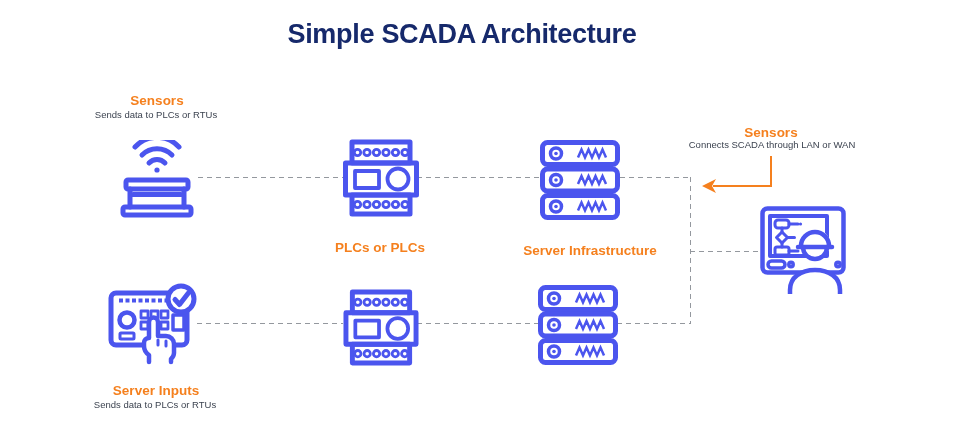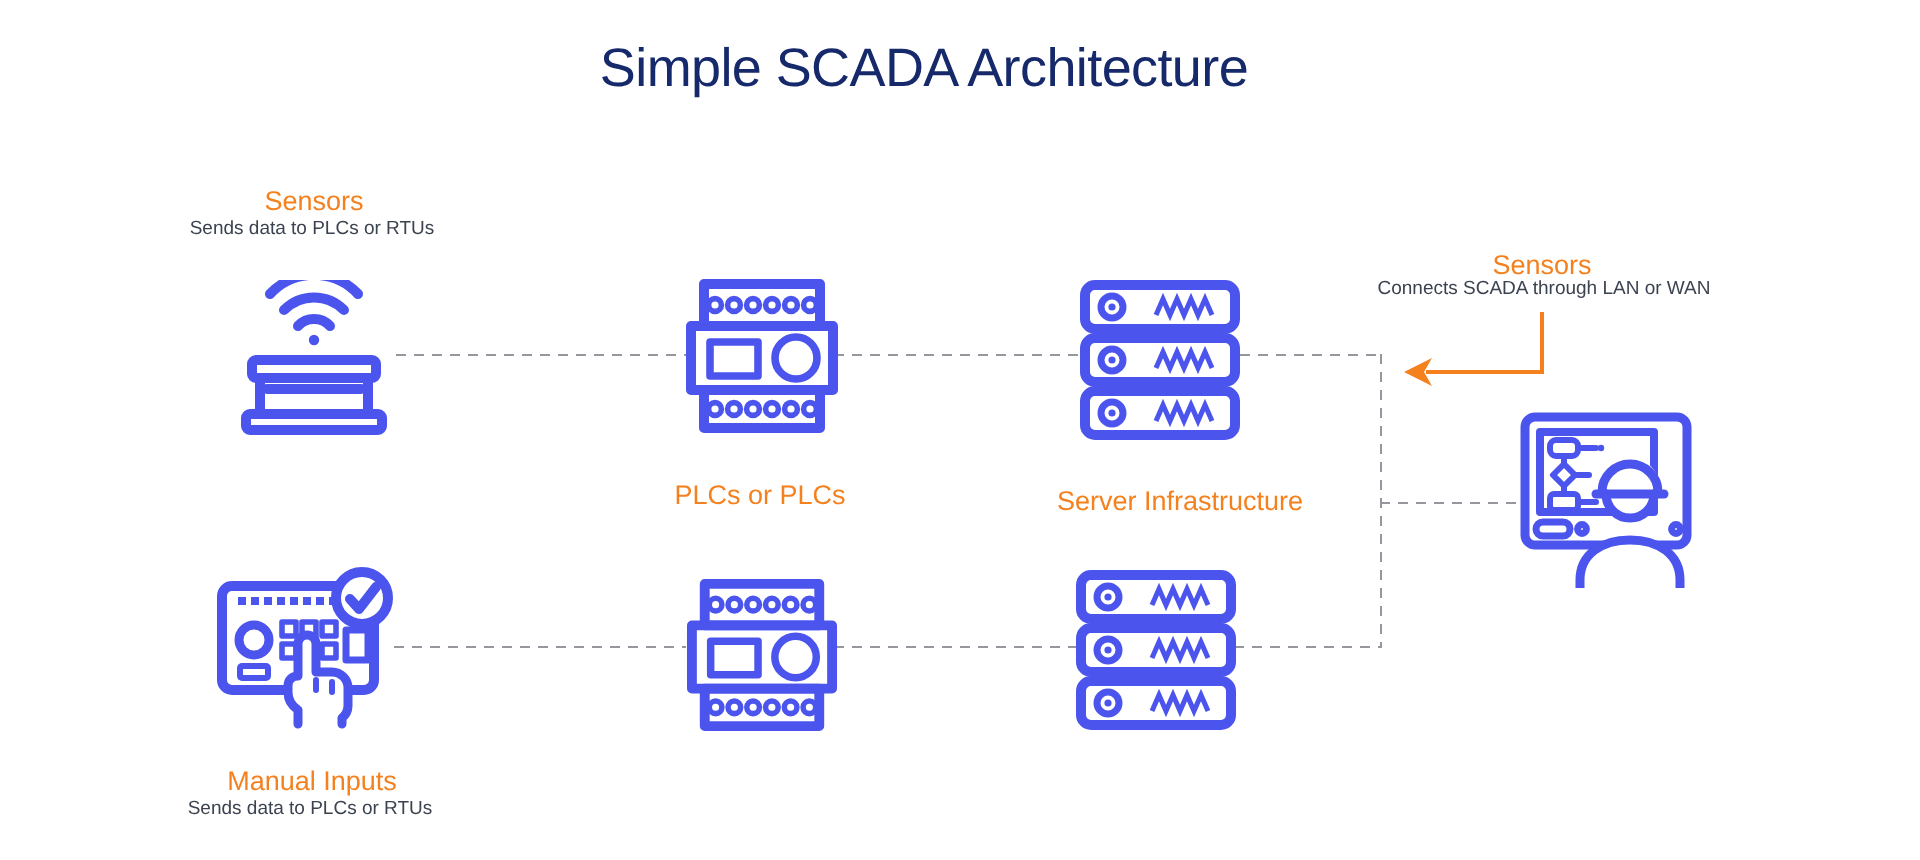--- a/index.html
+++ b/index.html
@@ -2,22 +2,22 @@
 <html style="--title: #16296B; --accent: #F5801E; --icon: #4B55EE; --subtitle: #3C4350; --connector: #94989E;"><head>
 <meta charset="utf-8">
 <style>
   :root{
     --title:#16296B; --accent:#F5801E; --icon:#4B55EE; --subtitle:#3C4350; --connector:#94989E;
   }
   *{margin:0;padding:0;box-sizing:border-box;}
   body{background:#fff;font-family:"Liberation Sans",sans-serif;}
   .canvas{position:relative;width:960px;height:430px;background:#fff;overflow:hidden;}
   .title{position:absolute;left:0;top:19px;width:924px;text-align:center;
-         font-size:27px;font-weight:normal;letter-spacing:-0.3px;color:var(--title);}
-  .label{position:absolute;text-align:center;font-size:13.5px;font-weight:normal;color:var(--accent);}
+         font-size:27px;font-weight:bold;letter-spacing:-0.3px;color:var(--title);}
+  .label{position:absolute;text-align:center;font-size:13.5px;font-weight:bold;color:var(--accent);}
   .sub{position:absolute;text-align:center;font-size:9.5px;font-weight:normal;color:var(--subtitle);}
   .dash-h{position:absolute;height:1px;
           background:repeating-linear-gradient(90deg,var(--connector) 0 5px,transparent 5px 9px);}
   .dash-v{position:absolute;width:1px;
           background:repeating-linear-gradient(180deg,var(--connector) 0 5px,transparent 5px 9px);}
   .icon{position:absolute;color:var(--icon);}
   .arrow{position:absolute;color:var(--accent);}
 </style>
 </head>
 <body>
@@ -47,21 +47,21 @@
       <circle cx="45" cy="30" r="2.6" fill="currentColor" stroke="none"></circle>
       <path d="M37 23 a11 11 0 0 1 16 0"></path>
       <path d="M30 15 a21 21 0 0 1 30 0"></path>
       <path d="M23 7 a30 30 0 0 1 44 0"></path>
       <rect x="14" y="40" width="62" height="9" rx="2"></rect>
       <path d="M18 49 v18 M72 49 v18 M21.5 54.5 h47"></path>
       <rect x="11" y="67" width="68" height="8" rx="2"></rect>
     </g>
   </svg>
 
-  <div class="label" style="left:76px;top:383px;width:160px">Manual Inputs</div>
+  <div class="label" style="left:76px;top:383px;width:160px">Server Inputs</div>
   <div class="sub" style="left:55px;top:399px;width:200px">Sends data to PLCs or RTUs</div>
   <svg class="icon" style="left:108px;top:283px" width="90" height="85" viewBox="0 0 90 85">
     <g fill="none" stroke="currentColor" stroke-linejoin="round" stroke-linecap="round">
       <rect x="3" y="10" width="76" height="52" rx="5" stroke-width="5"></rect>
       <g fill="currentColor" stroke="none">
         <rect x="11" y="15.5" width="4" height="4"></rect>
           <rect x="17.5" y="15.5" width="4" height="4"></rect>
         <rect x="24" y="15.5" width="4" height="4"></rect>
           <rect x="30.5" y="15.5" width="4" height="4"></rect>
         <rect x="37" y="15.5" width="4" height="4"></rect>

